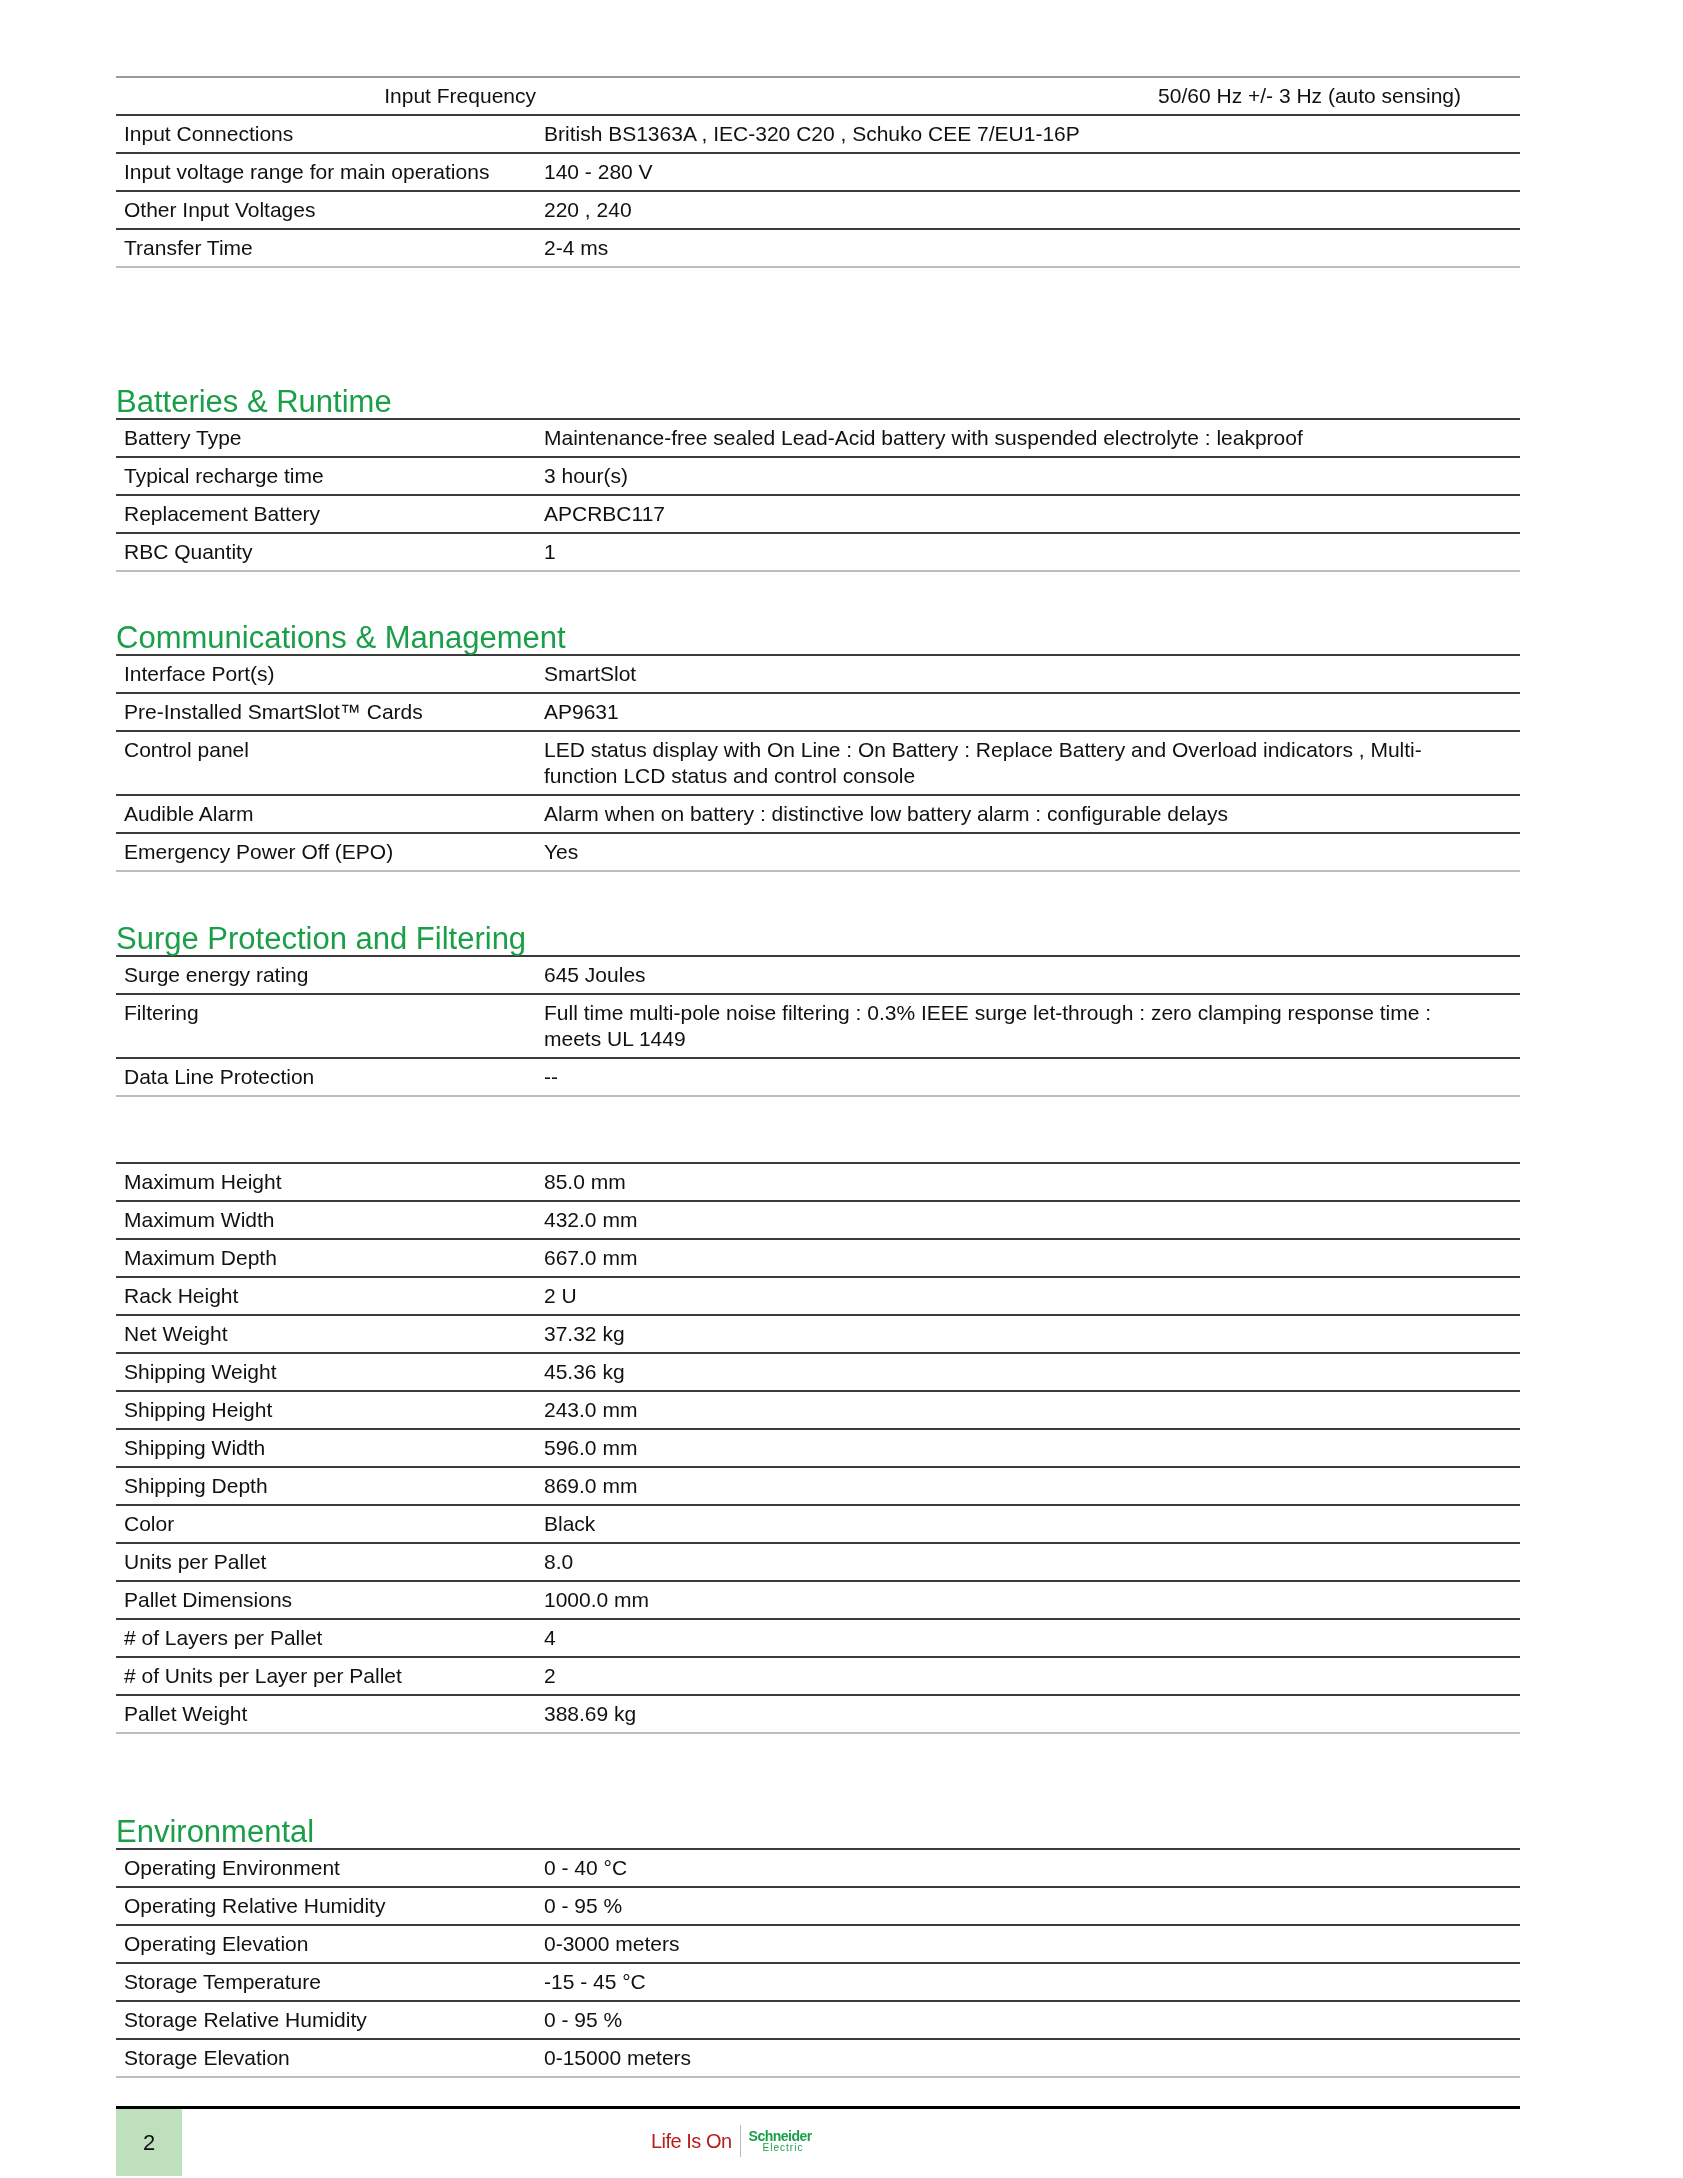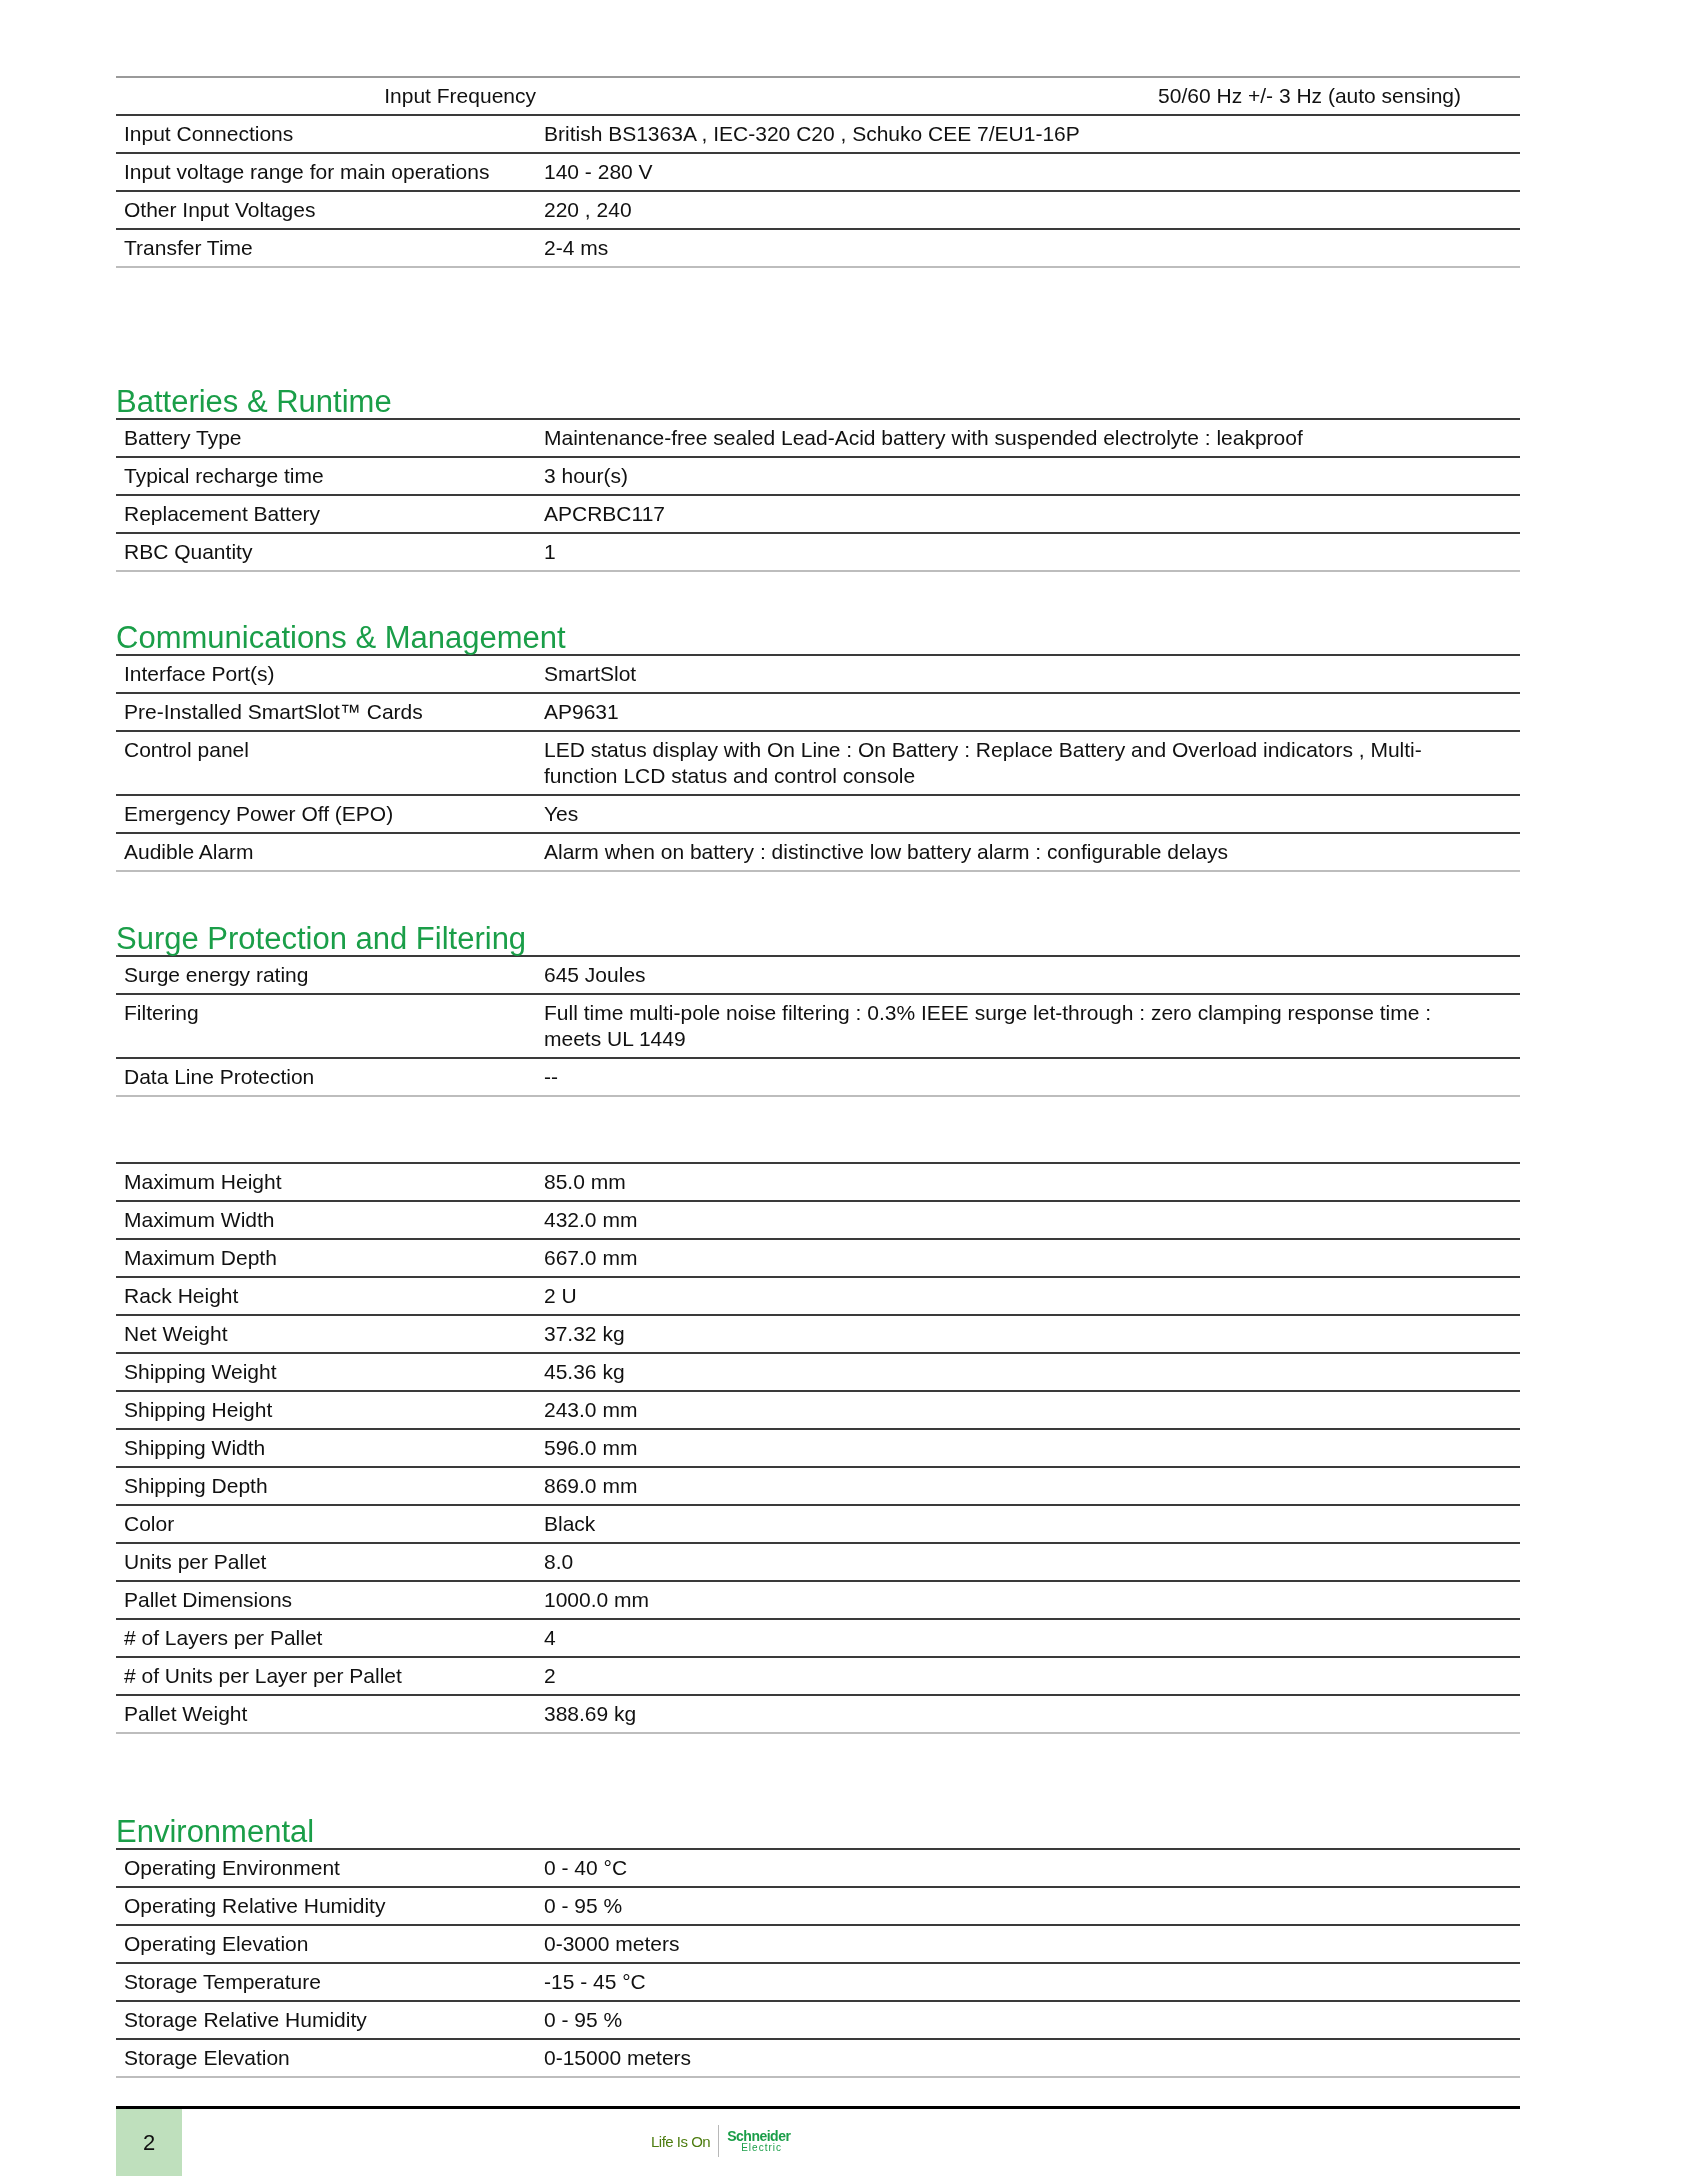--- a/index.html
+++ b/index.html
@@ -24,21 +24,21 @@
   #sec-surge { position: absolute; top: 923px; left: 0; width: 100%; }
   #sec-physical { position: absolute; top: 1162px; left: 0; width: 100%; }
   #sec-env { position: absolute; top: 1816px; left: 0; width: 100%; }
   .footer { position: absolute; left: 116px; top: 2106px; width: 1404px; height: 72px;
             border-top: 3px solid #000; }
   .page-num { position: absolute; left: 0; top: 0; width: 66px; height: 67px;
               background: #bfe0bd; font-size: 22px; color: #111;
               display: flex; align-items: center; justify-content: center; }
   .logo { position: absolute; left: 535px; top: 14px; height: 36px; display: flex;
           align-items: center; }
-  .tagline { color: #4d7c0f; font-size: 15px; letter-spacing: -0.5px; }
+  .tagline { color: #b91c1c; font-size: 20px; letter-spacing: -0.5px; }
   .logo-divider { width: 1px; height: 32px; background: #b8b8b8; margin: 0 8px; }
   .brand { display: flex; flex-direction: column; line-height: 1; }
   .brand-name { color: #1a9e48; font-weight: bold; font-size: 14px; letter-spacing: -0.5px; }
   .brand-sub { color: #1a9e48; font-size: 10px; letter-spacing: 1px; padding-left: 14px; }
 </style>
 </head>
 <body>
 
 <div class="page">
 
@@ -103,26 +103,26 @@
           </tr>
           <tr>
             <td class="label">Pre-Installed SmartSlot™ Cards</td>
             <td class="value">AP9631</td>
           </tr>
           <tr>
             <td class="label">Control panel</td>
             <td class="value">LED status display with On Line : On Battery : Replace Battery and Overload indicators , Multi-function LCD status and control console</td>
           </tr>
           <tr>
+            <td class="label">Audible Alarm</td>
+            <td class="value">Alarm when on battery : distinctive low battery alarm : configurable delays</td>
+          </tr>
+          <tr>
             <td class="label">Emergency Power Off (EPO)</td>
             <td class="value">Yes</td>
-          </tr>
-          <tr>
-            <td class="label">Audible Alarm</td>
-            <td class="value">Alarm when on battery : distinctive low battery alarm : configurable delays</td>
           </tr>
         </tbody>
     </table>
   </div>
 
   <div class="section" id="sec-surge">
     <h2 class="section-title">Surge Protection and Filtering</h2>
     <table class="spec-table">
       <tbody id="tb-surge">
           <tr>

